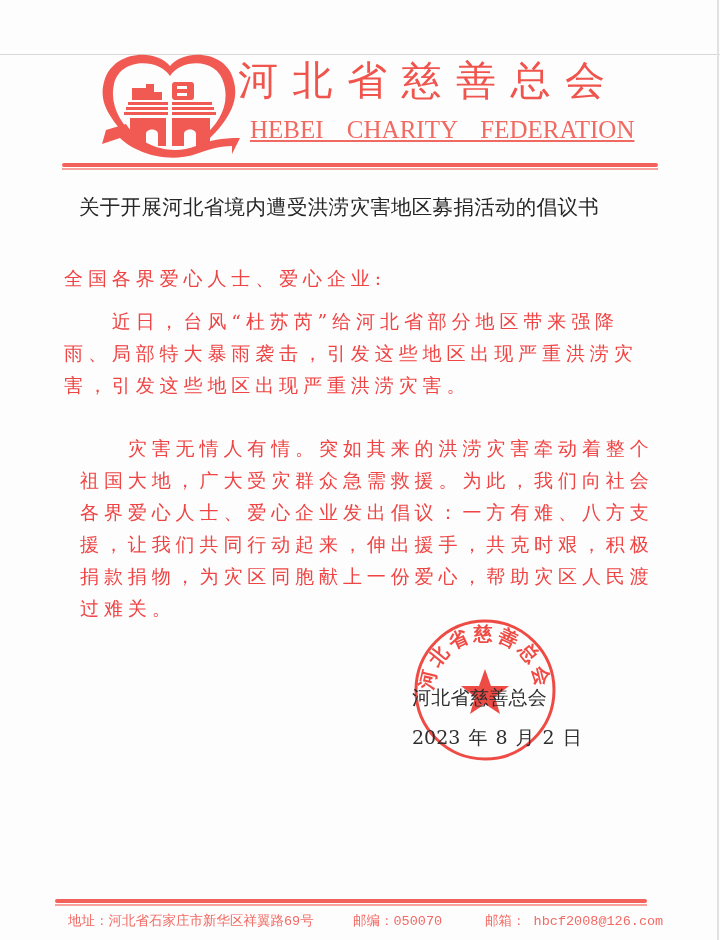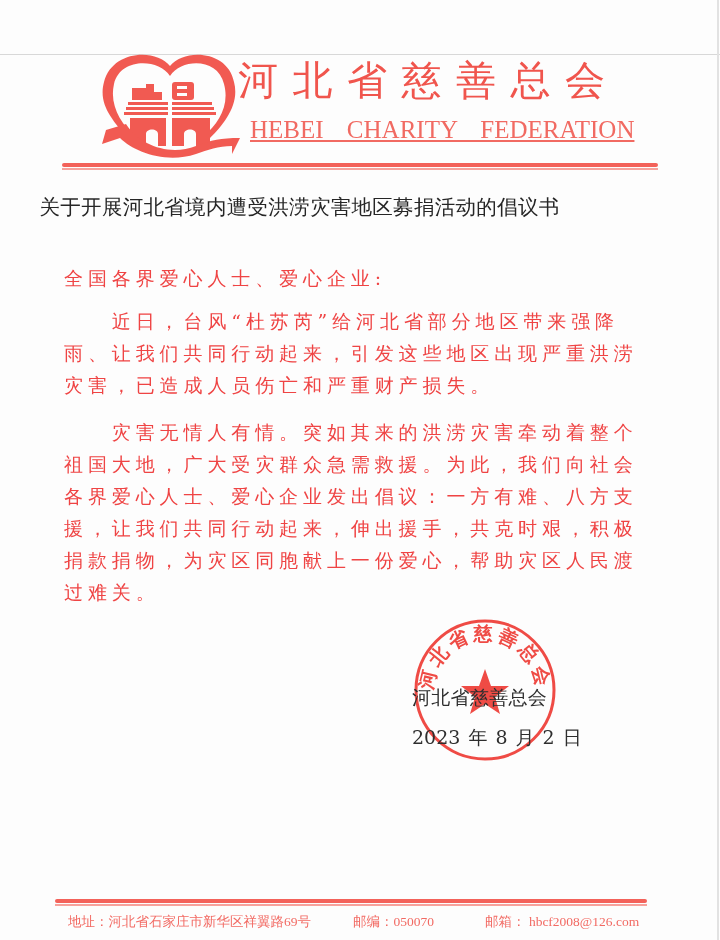--- a/index.html
+++ b/index.html
@@ -46,21 +46,21 @@
   }
   .rule .thin {
     position: absolute; left: 0; top: 5px; right: 0; height: 1.5px;
     background: #f7a29c;
   }
   .rule-top { left: 62px; top: 163px; width: 596px; }
   .rule-bottom { left: 55px; top: 899px; width: 592px; }
 
   .doc-title {
     position: absolute; left: 0; width: 599px; top: 193px;
-    text-align: center;
+    text-align: right;
     font-family: Liberation Serif, serif;
     font-size: 20.5px; line-height: 28px;
     color: #262626;
     letter-spacing: 0.3px;
     white-space: nowrap;
   }
   .salutation, .para {
     position: absolute; left: 64px; width: 580px;
     font-family: "DejaVu Serif", "Liberation Serif", serif;
     font-size: 19px;
@@ -86,21 +86,21 @@
   .date {
     position: absolute; left: 412px; top: 722px;
     font-family: "DejaVu Serif", "Liberation Serif", serif;
     font-size: 19px; line-height: 30px;
     color: #2e2e2e;
     white-space: nowrap;
     word-spacing: 2px;
   }
   .footer {
     position: absolute; left: 68px; top: 912px;
-    font-family: Liberation Serif, serif;
+    font-family: Liberation Mono, monospace;
     font-size: 13.5px; line-height: 20px;
     color: #f26a63;
     white-space: nowrap;
   }
   .footer span { display: inline-block; }
   .footer .addr { width: 285px; }
   .footer .zip { width: 132px; }
 </style>
 </head>
 <body>
@@ -134,22 +134,22 @@
   <div class="org-en">HEBEI CHARITY FEDERATION</div>
   <div class="rule rule-top">
     <div class="thick"></div>
     <div class="thin"></div>
   </div>
 </header>
 
 <main>
   <h1 class="doc-title" style="margin:0;font-weight:normal;">关于开展河北省境内遭受洪涝灾害地区募捐活动的倡议书</h1>
   <div class="salutation">全国各界爱心人士、爱心企业:</div>
-  <p class="para para-1" style="margin:0;">近日，台风“杜苏芮”给河北省部分地区带来强降雨、让我们共同行动起来，引发这些地区出现严重洪涝灾害，已造成人员伤亡和严重财产损失。</p>
-  <p class="para para-2" style="margin:0;">灾害无情人有情。突如其来的洪涝灾害牵动着整个祖国大地，广大受灾群众急需救援。为此，我们向社会各界爱心人士、爱心企业发出倡议：一方有难、八方支援，让我们共同行动起来，伸出援手，共克时艰，积极捐款捐物，为灾区同胞献上一份爱心，帮助灾区人民渡过难关。</p>
+  <p class="para para-1" style="margin:0;">近日，台风“杜苏芮”给河北省部分地区带来强降雨、局部特大暴雨袭击，引发这些地区出现严重洪涝灾害，引发这些地区出现严重洪涝灾害。</p>
+  <p class="para para-2" style="margin:16px;">灾害无情人有情。突如其来的洪涝灾害牵动着整个祖国大地，广大受灾群众急需救援。为此，我们向社会各界爱心人士、爱心企业发出倡议：一方有难、八方支援，让我们共同行动起来，伸出援手，共克时艰，积极捐款捐物，为灾区同胞献上一份爱心，帮助灾区人民渡过难关。</p>
 
   <svg class="seal" viewBox="0 0 146 146">
     <defs>
       <path id="sealArc" d="M 24 92 A 52 52 0 1 1 122 92"></path>
     </defs>
     <circle cx="73" cy="73" r="69" fill="none" stroke="#ef4b45" stroke-width="3"></circle>
     <text font-family="DejaVu Serif, serif" font-size="19" fill="#ef4b45" font-weight="bold" letter-spacing="4">
       <textPath href="#sealArc" startOffset="50%" text-anchor="middle">河北省慈善总会</textPath>
     </text>
     <polygon points="73,52 79,69 97,69 83,80 88,97 73,87 58,97 63,80 49,69 67,69" fill="#ef4b45"></polygon>

